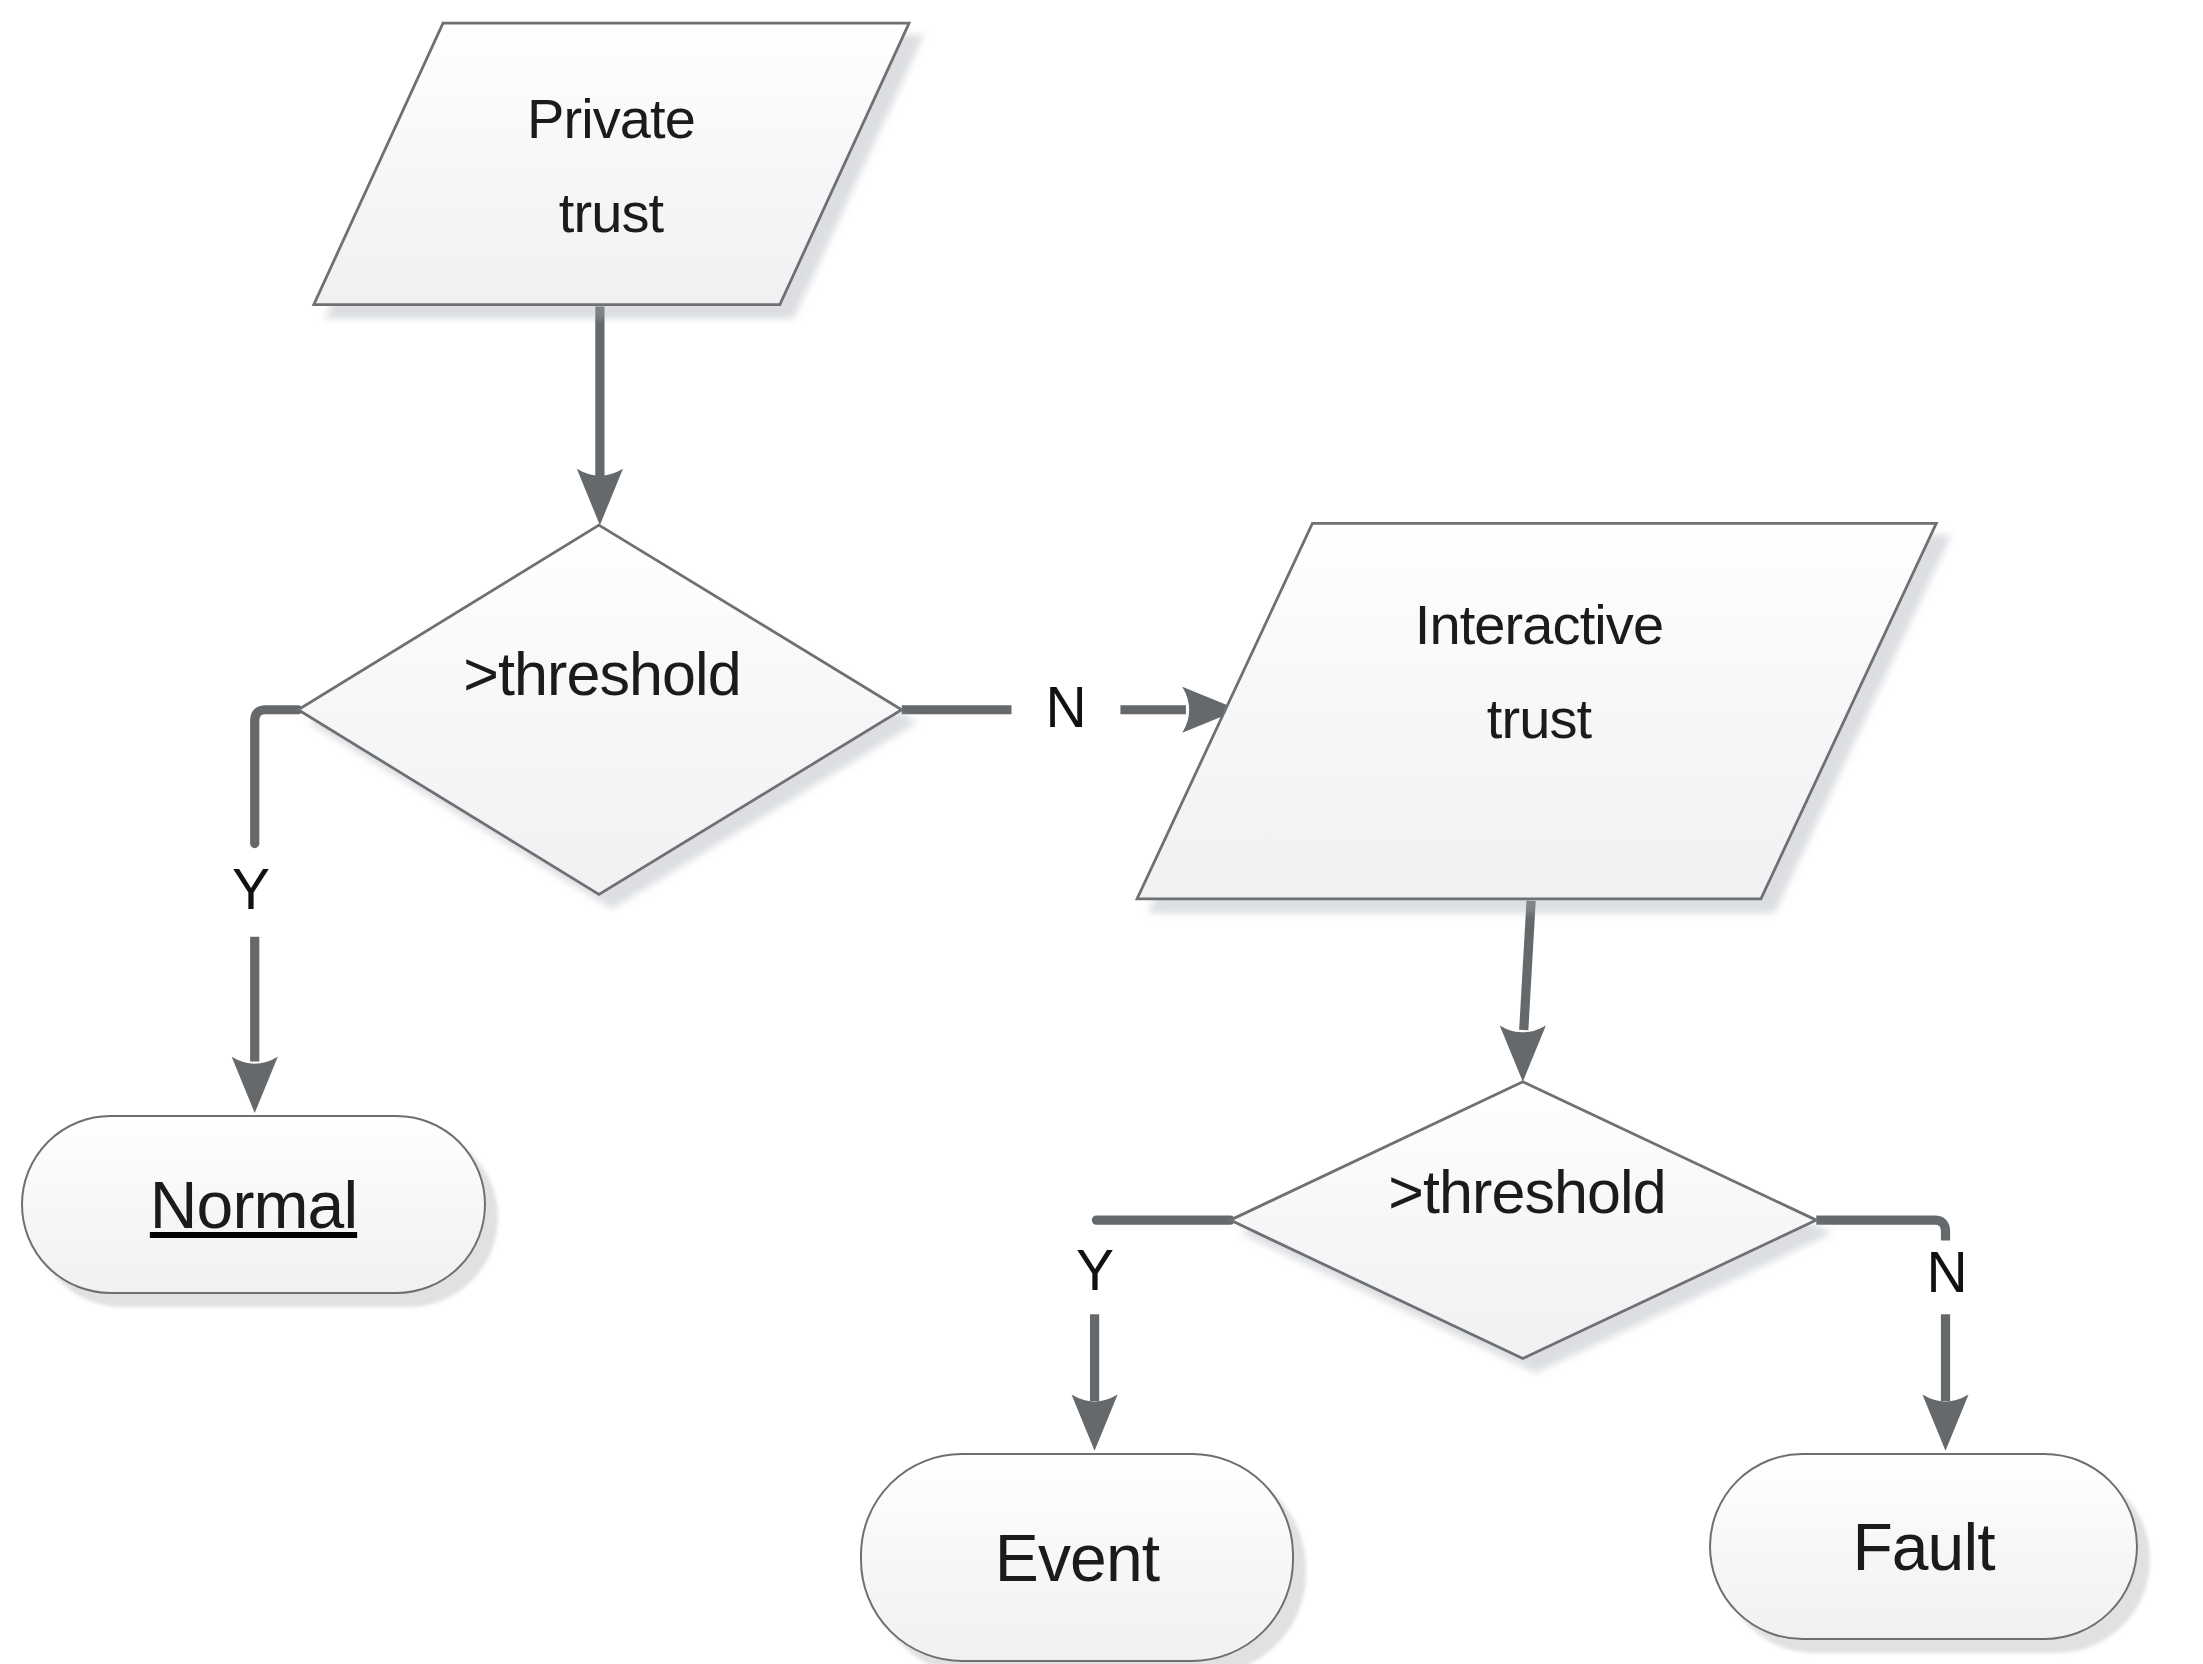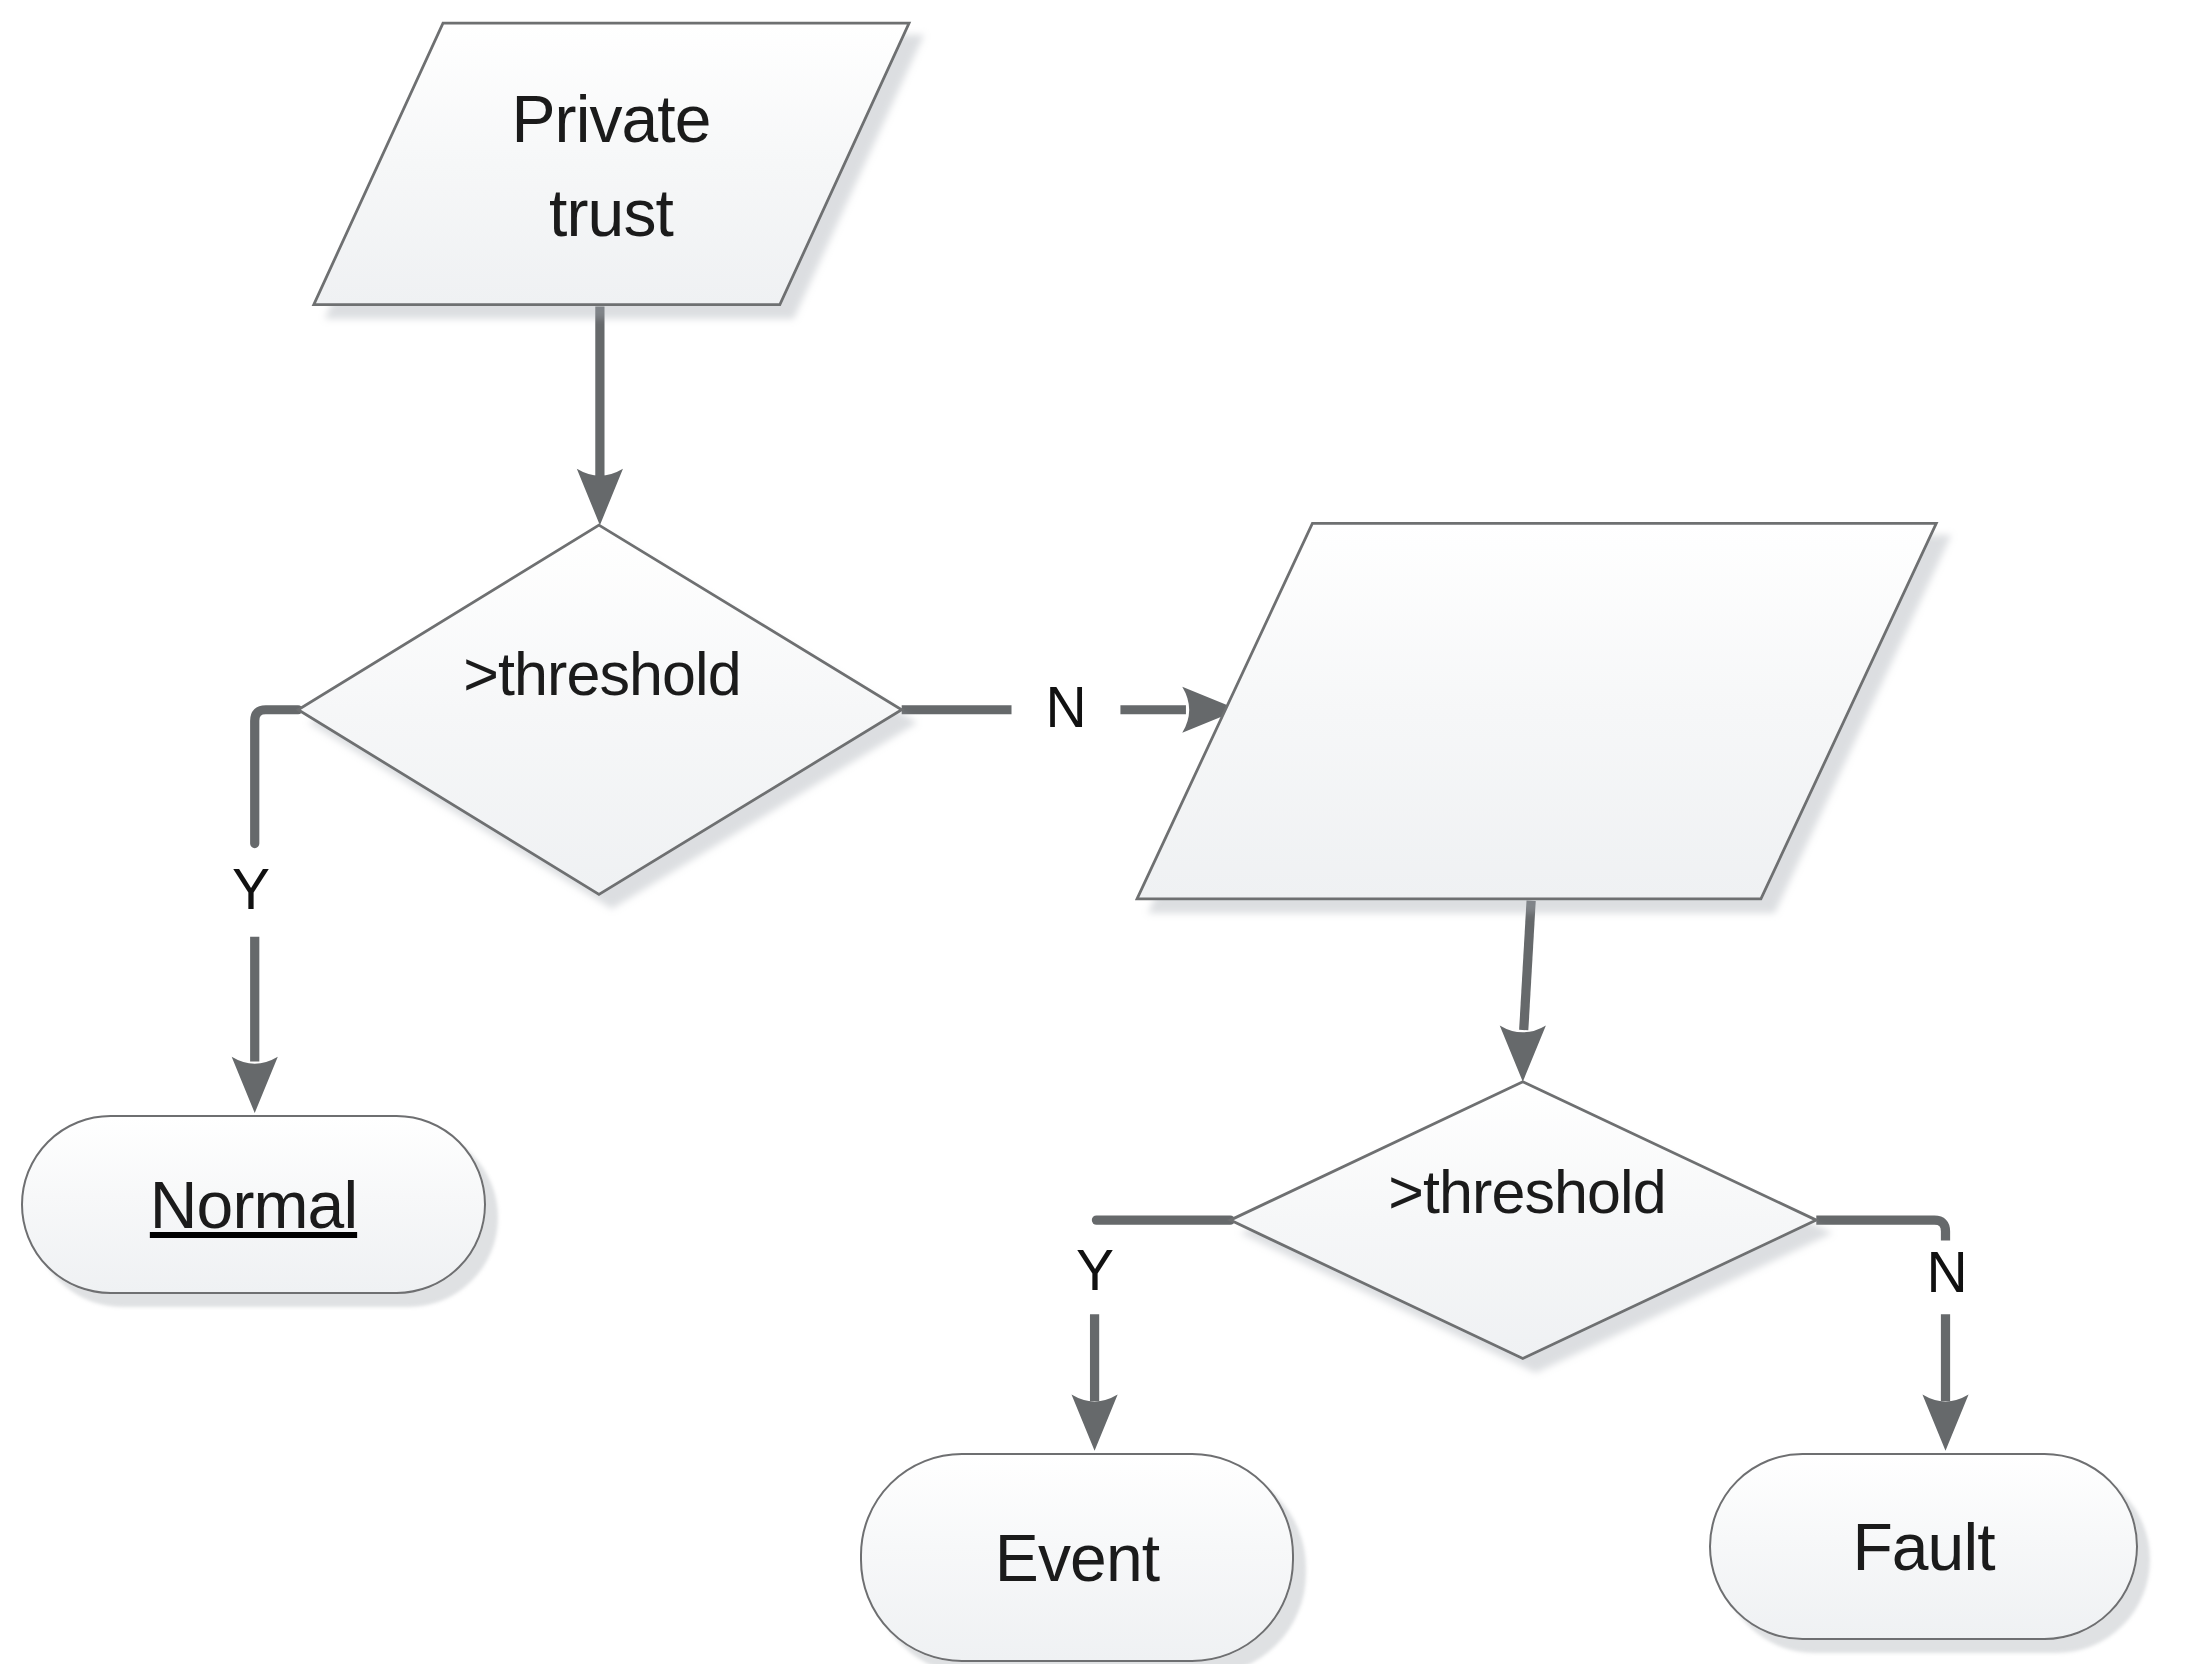--- a/index.html
+++ b/index.html
@@ -22,21 +22,21 @@
     position: absolute;
     left: 0; top: 0;
     width: 2203px;
     height: 1665px;
   }
 
   .node-label {
     position: absolute;
     transform: translate(-50%, -50%);
     color: #1b1b1b;
-    font-size: 66px;
+    font-size: 56px;
     letter-spacing: -0.9px;
     text-align: center;
     white-space: nowrap;
     line-height: 94px;
   }
   .node-label.wrap {
     white-space: normal;
   }
 
   .edge-label {
@@ -133,20 +133,21 @@
   </div>
 
   <div class="terminator" style="left:1709px; top:1453px; width:429px; height:187px;">
     <span class="t-label">Fault</span>
   </div>
 
   <div class="node-label wrap" style="left:611px; top:166px; width:258px;">Private trust</div>
 
   <div class="node-label" style="left:602px; top:674px; font-size:61px;">&gt;threshold</div>
 
+  <div class="node-label wrap" style="left:1539px; top:672px; width:332px;">Interactive trust</div>
 
   <div class="node-label" style="left:1527px; top:1192px; font-size:61px;">&gt;threshold</div>
 
   <div class="edge-label" style="left:1066px; top:707px;">N</div>
 
   <div class="edge-label" style="left:251px; top:889px;">Y</div>
 
   <div class="edge-label" style="left:1095px; top:1270px;">Y</div>
 
   <div class="edge-label" style="left:1947px; top:1272px;">N</div>

